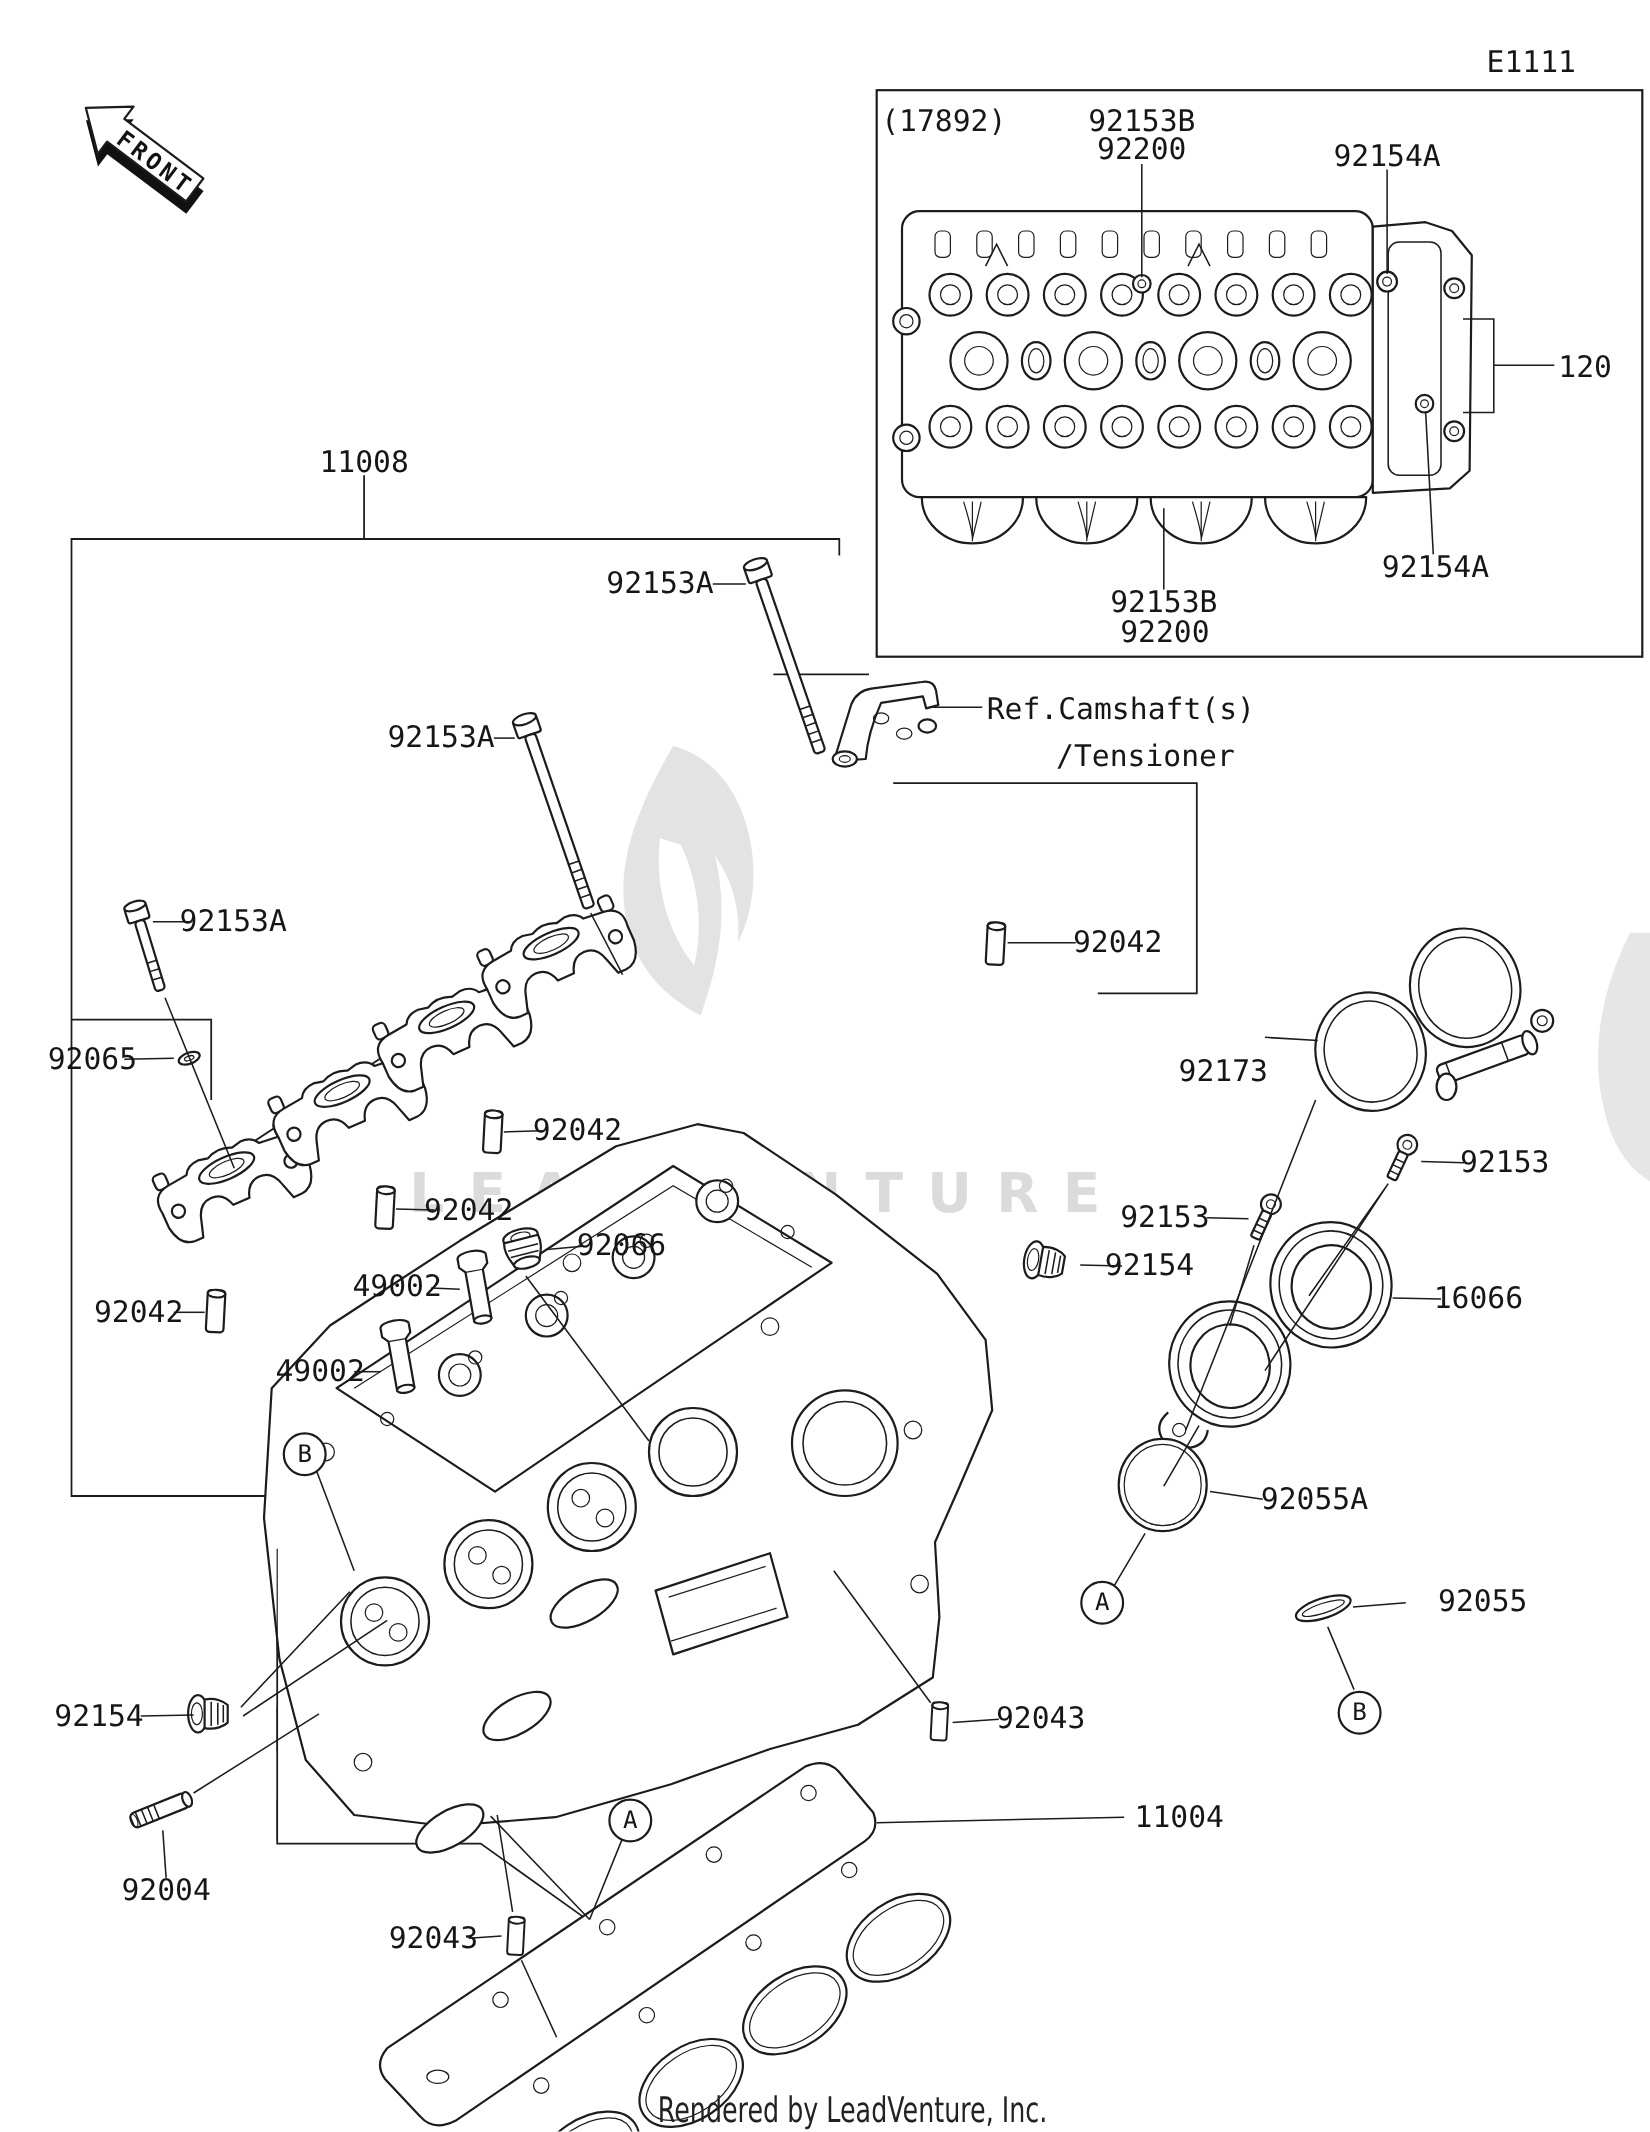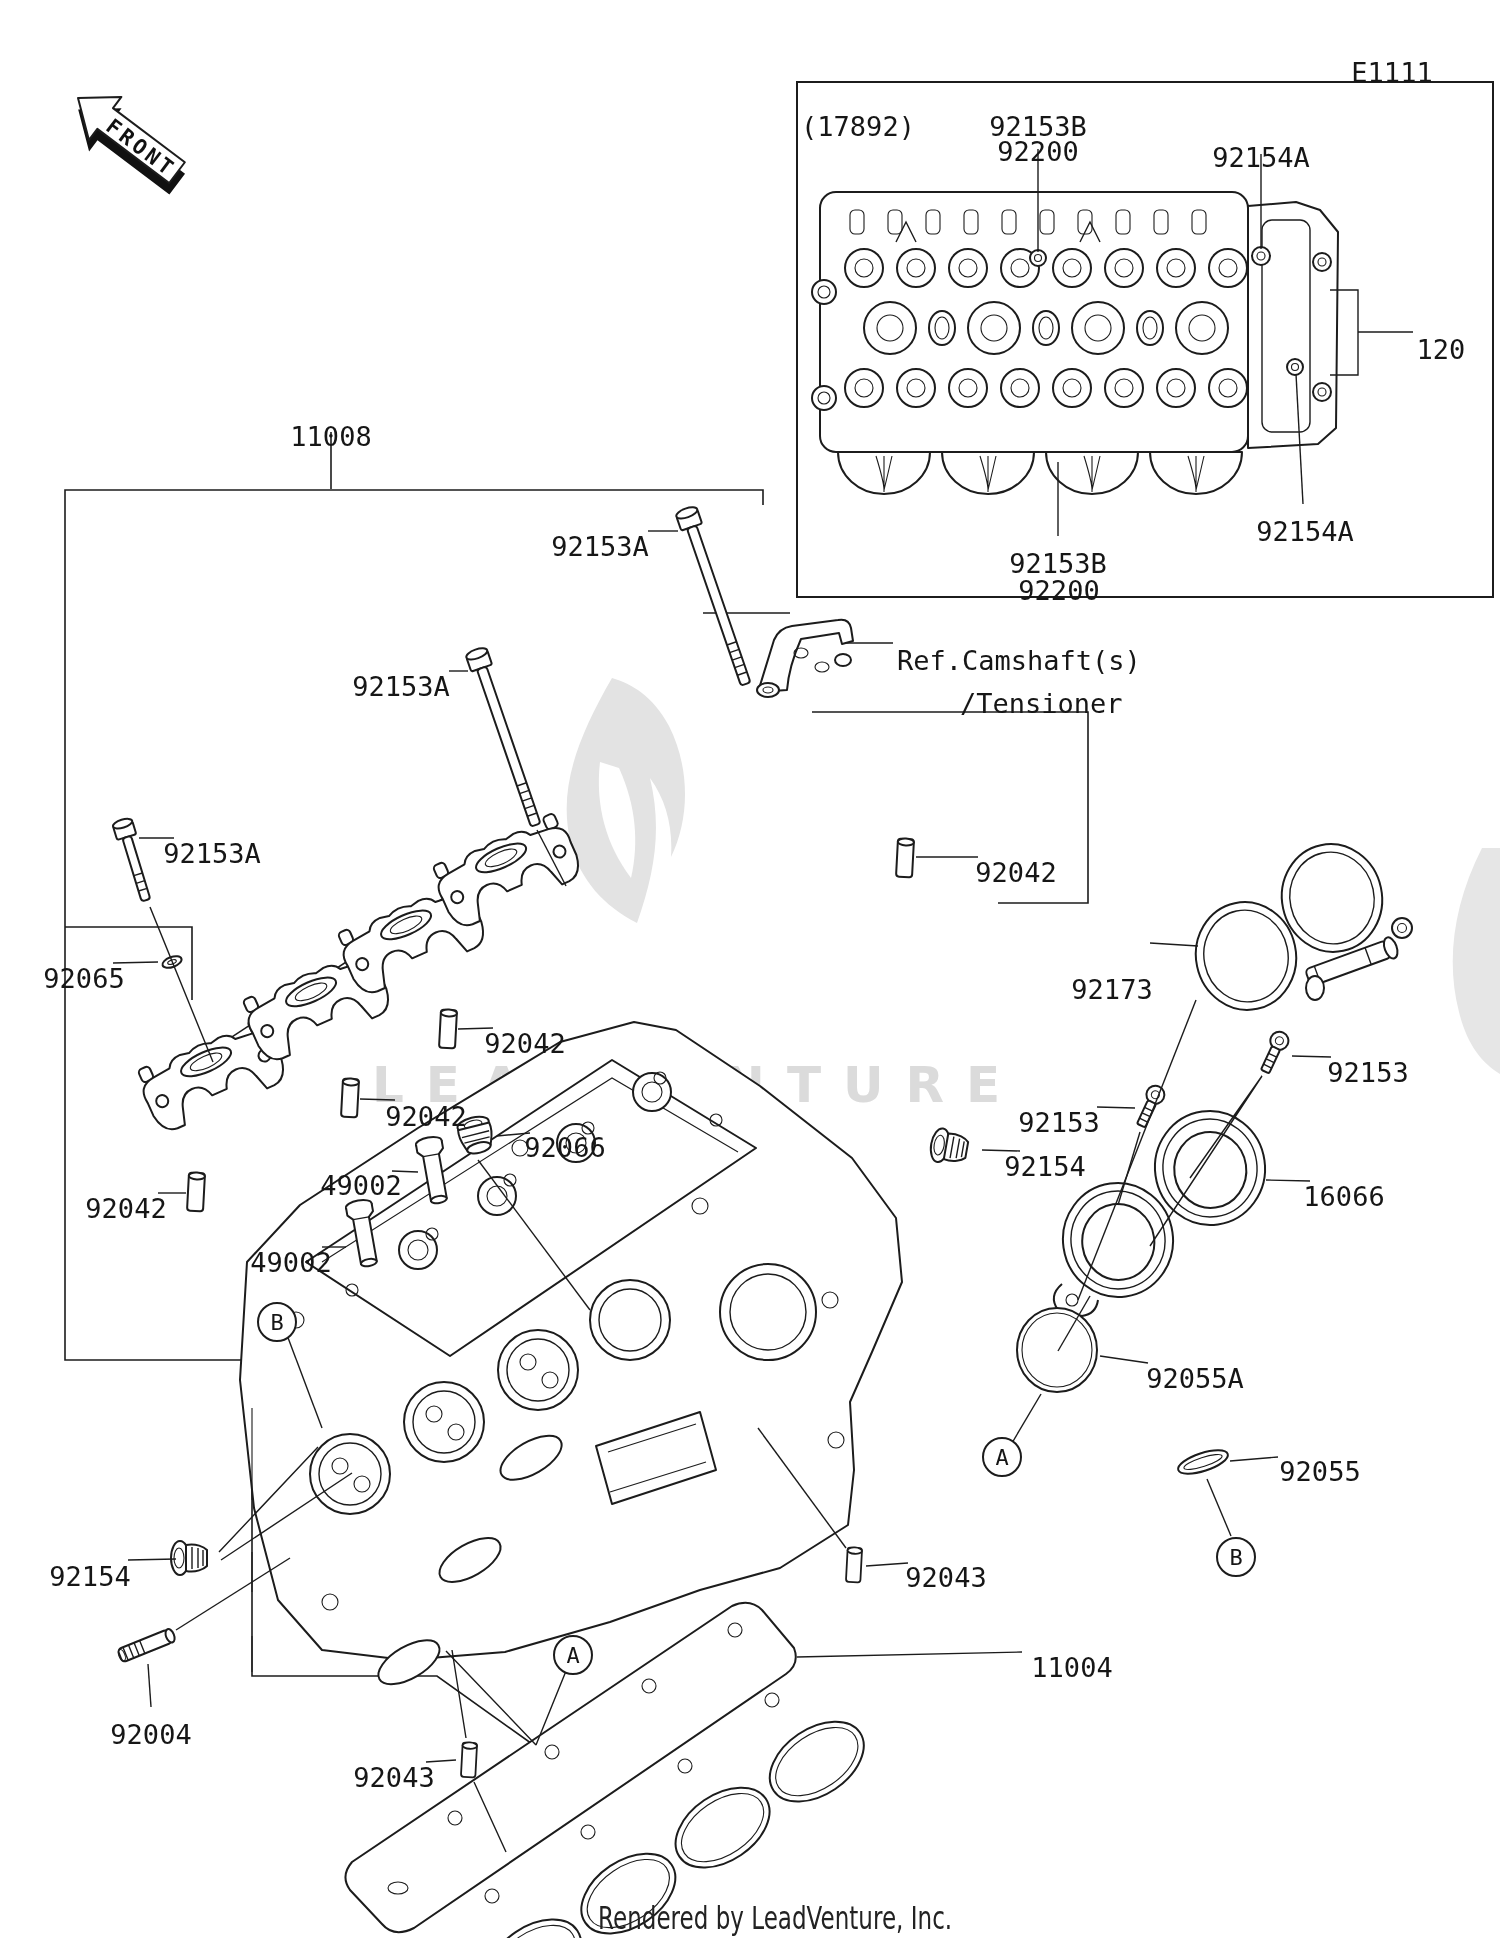--- a/index.html
+++ b/index.html
@@ -2,21 +2,21 @@
 <html><head>
 <meta charset="utf-8">
 <style>
   html,body{margin:0;padding:0;background:#fff;}
   .canvas{position:relative;width:1500px;height:1938px;background:#fff;overflow:hidden;
           font-family:"DejaVu Sans Mono", monospace;}
   .wm{position:absolute;left:372px;top:1056px;font-family:"DejaVu Sans",sans-serif;
       font-weight:bold;font-size:50px;letter-spacing:22px;color:#dbdbdb;z-index:0;white-space:nowrap;}
   svg.art{position:absolute;left:0;top:0;z-index:1;}
   .lbl{position:absolute;transform:translate(-50%,-50%);font-size:27px;color:#161616;
-       white-space:nowrap;z-index:2;margin-top:15px;}
+       white-space:nowrap;z-index:2;}
   .lbl.la{transform:translate(0,-50%);}
   .mk{position:absolute;width:36px;height:36px;border:2px solid #1c1c1c;border-radius:50%;
       background:#fff;display:flex;align-items:center;justify-content:center;font-size:22px;
       color:#161616;transform:translate(-50%,-50%);z-index:2;}
   .foot{position:absolute;left:598px;top:1899px;font-family:"DejaVu Sans",sans-serif;
         font-size:32px;color:#222;transform:scaleX(0.72);transform-origin:left top;
         white-space:nowrap;z-index:2;}
   .w{fill:#fff;stroke:#1c1c1c;stroke-width:2;stroke-linejoin:round;}
   .ln{fill:none;stroke:#1c1c1c;stroke-width:1.4;}
   .ln2{fill:none;stroke:#1c1c1c;stroke-width:1.1;}
@@ -449,21 +449,21 @@
   <div class="lbl" style="left:946px;top:1562px">92043</div>
   <div class="lbl" style="left:394px;top:1762px">92043</div>
   <div class="lbl" style="left:1072px;top:1652px">11004</div>
 
   <div class="lbl" style="left:1112px;top:974px">92173</div>
   <div class="lbl" style="left:1368px;top:1057px">92153</div>
   <div class="lbl" style="left:1059px;top:1107px">92153</div>
   <div class="lbl" style="left:1045px;top:1151px">92154</div>
   <div class="lbl" style="left:1344px;top:1181px">16066</div>
   <div class="lbl" style="left:1195px;top:1363px">92055A</div>
-  <div class="lbl" style="left:1320px;top:1456px">92055</div>
+  <div class="lbl" style="left:1348px;top:1456px">92055</div>
 
   <div class="lbl la" style="left:897px;top:645px">Ref.Camshaft(s)</div>
   <div class="lbl la" style="left:960px;top:688px">/Tensioner</div>
 
   <div class="mk" style="left:277px;top:1322px">B</div>
   <div class="mk" style="left:573px;top:1655px">A</div>
   <div class="mk" style="left:1002px;top:1457px">A</div>
   <div class="mk" style="left:1236px;top:1557px">B</div>
 
   <div class="foot">Rendered by LeadVenture, Inc.</div>

